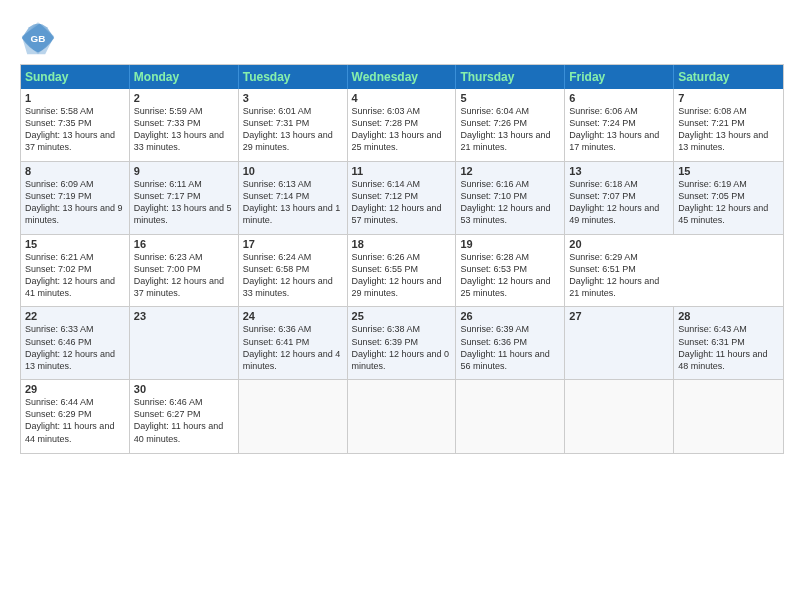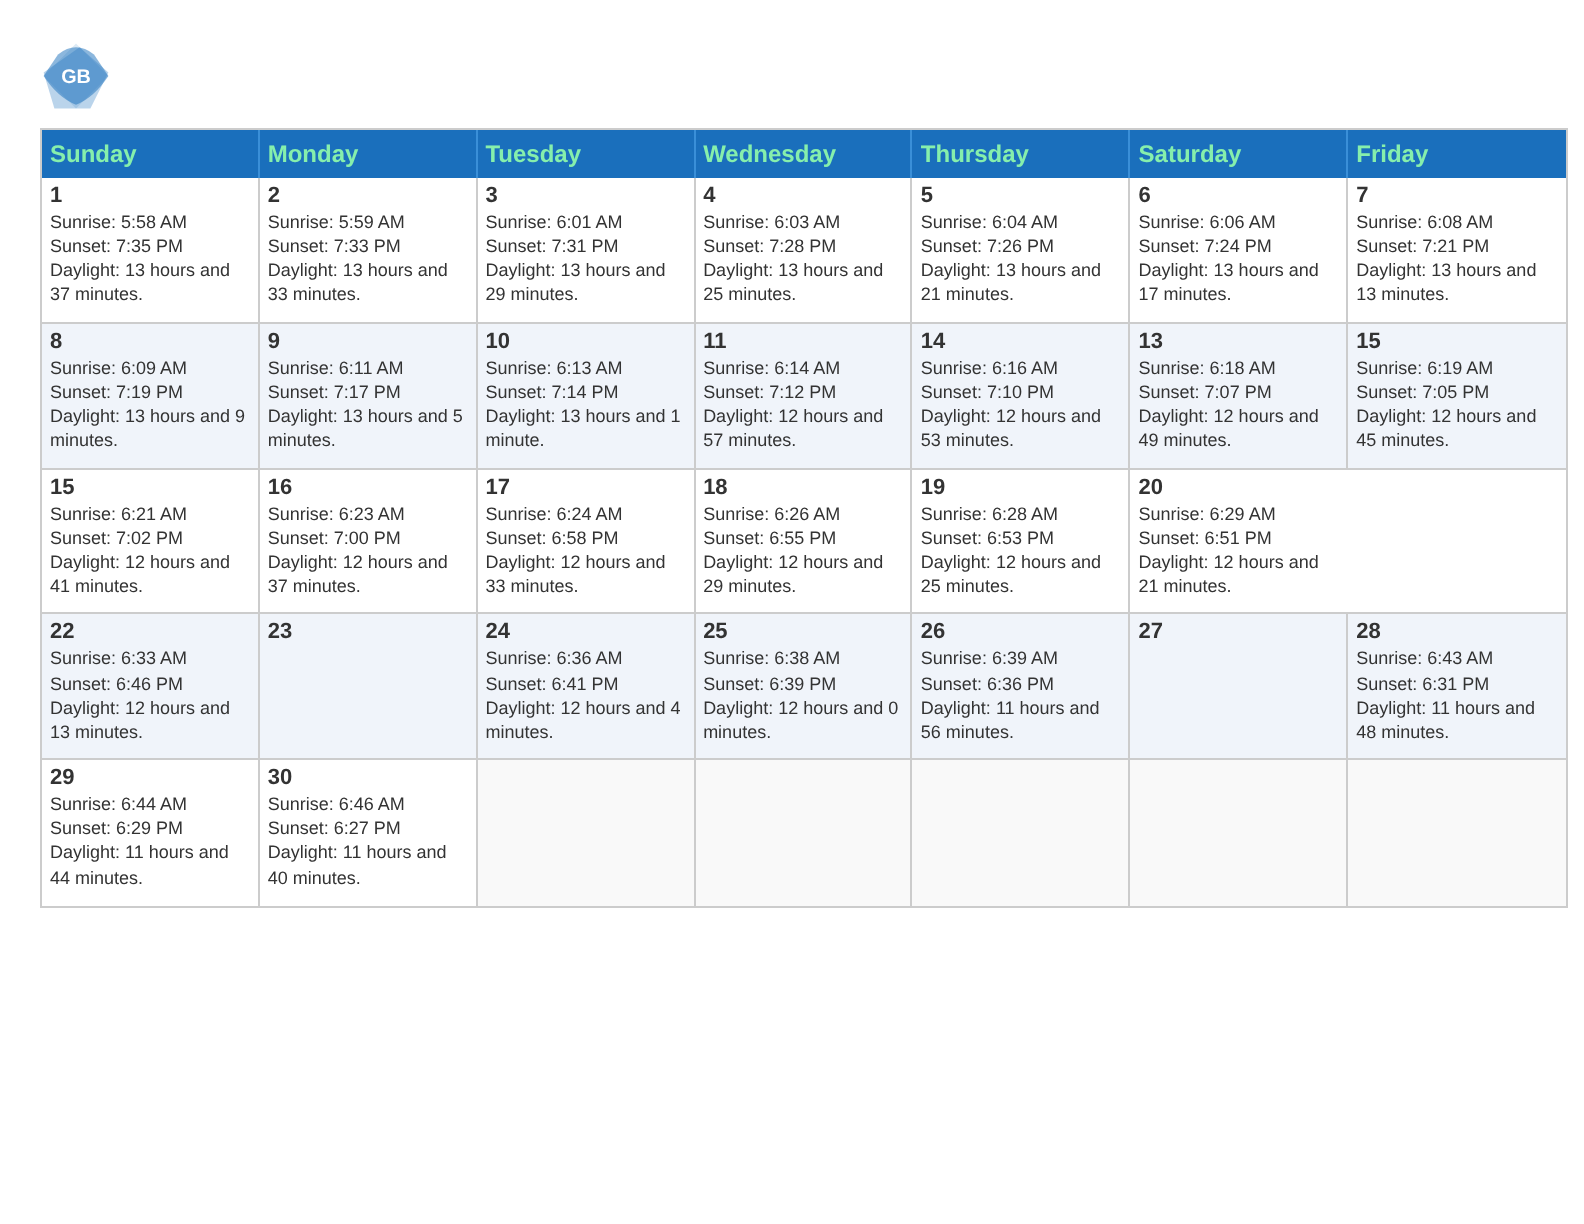--- a/index.html
+++ b/index.html
@@ -125,22 +125,22 @@
     </div>
   </div>
 
   <div class="calendar">
     <div class="calendar-header">
     <div class="cal-header-cell">Sunday</div>
         <div class="cal-header-cell">Monday</div>
         <div class="cal-header-cell">Tuesday</div>
         <div class="cal-header-cell">Wednesday</div>
         <div class="cal-header-cell">Thursday</div>
+        <div class="cal-header-cell">Friday</div>
         <div class="cal-header-cell">Saturday</div>
-        <div class="cal-header-cell">Friday</div>
       </div>
     <div class="calendar-body">
     <div class="cal-row">
           <div class="cal-cell">
             <span class="day-num">1</span>
             <div class="cell-text">Sunrise: 5:58 AM<br>Sunset: 7:35 PM<br>Daylight: 13 hours and 37 minutes.</div>
           </div>
           <div class="cal-cell">
             <span class="day-num">2</span>
             <div class="cell-text">Sunrise: 5:59 AM<br>Sunset: 7:33 PM<br>Daylight: 13 hours and 33 minutes.</div>
@@ -177,21 +177,21 @@
           </div>
           <div class="cal-cell">
             <span class="day-num">10</span>
             <div class="cell-text">Sunrise: 6:13 AM<br>Sunset: 7:14 PM<br>Daylight: 13 hours and 1 minute.</div>
           </div>
           <div class="cal-cell">
             <span class="day-num">11</span>
             <div class="cell-text">Sunrise: 6:14 AM<br>Sunset: 7:12 PM<br>Daylight: 12 hours and 57 minutes.</div>
           </div>
           <div class="cal-cell">
-            <span class="day-num">14</span>
+            <span class="day-num">12</span>
             <div class="cell-text">Sunrise: 6:16 AM<br>Sunset: 7:10 PM<br>Daylight: 12 hours and 53 minutes.</div>
           </div>
           <div class="cal-cell">
             <span class="day-num">13</span>
             <div class="cell-text">Sunrise: 6:18 AM<br>Sunset: 7:07 PM<br>Daylight: 12 hours and 49 minutes.</div>
           </div>
           <div class="cal-cell">
             <span class="day-num">15</span>
             <div class="cell-text">Sunrise: 6:19 AM<br>Sunset: 7:05 PM<br>Daylight: 12 hours and 45 minutes.</div>
           </div>

